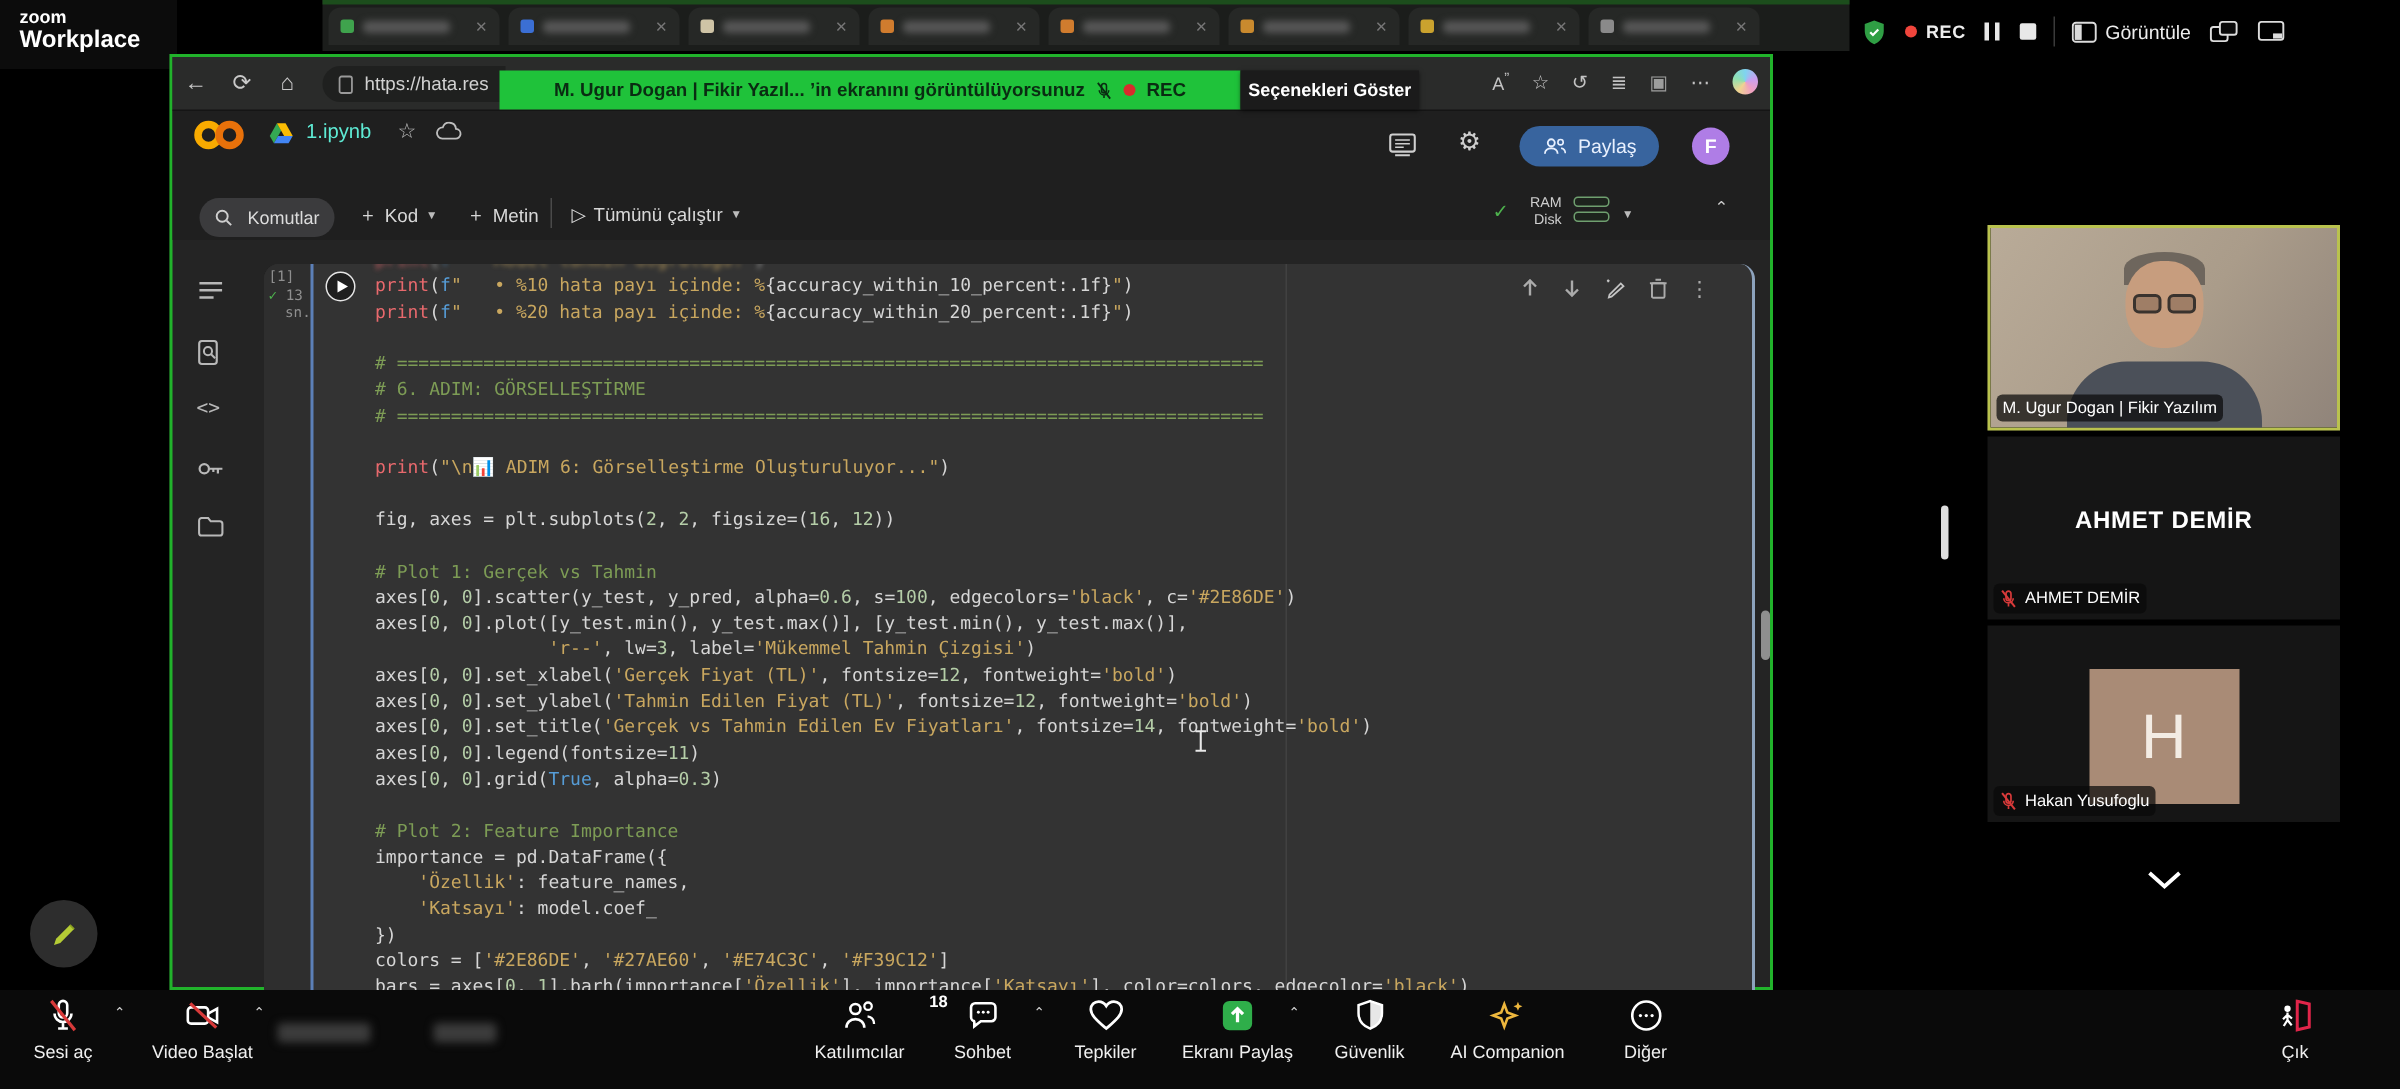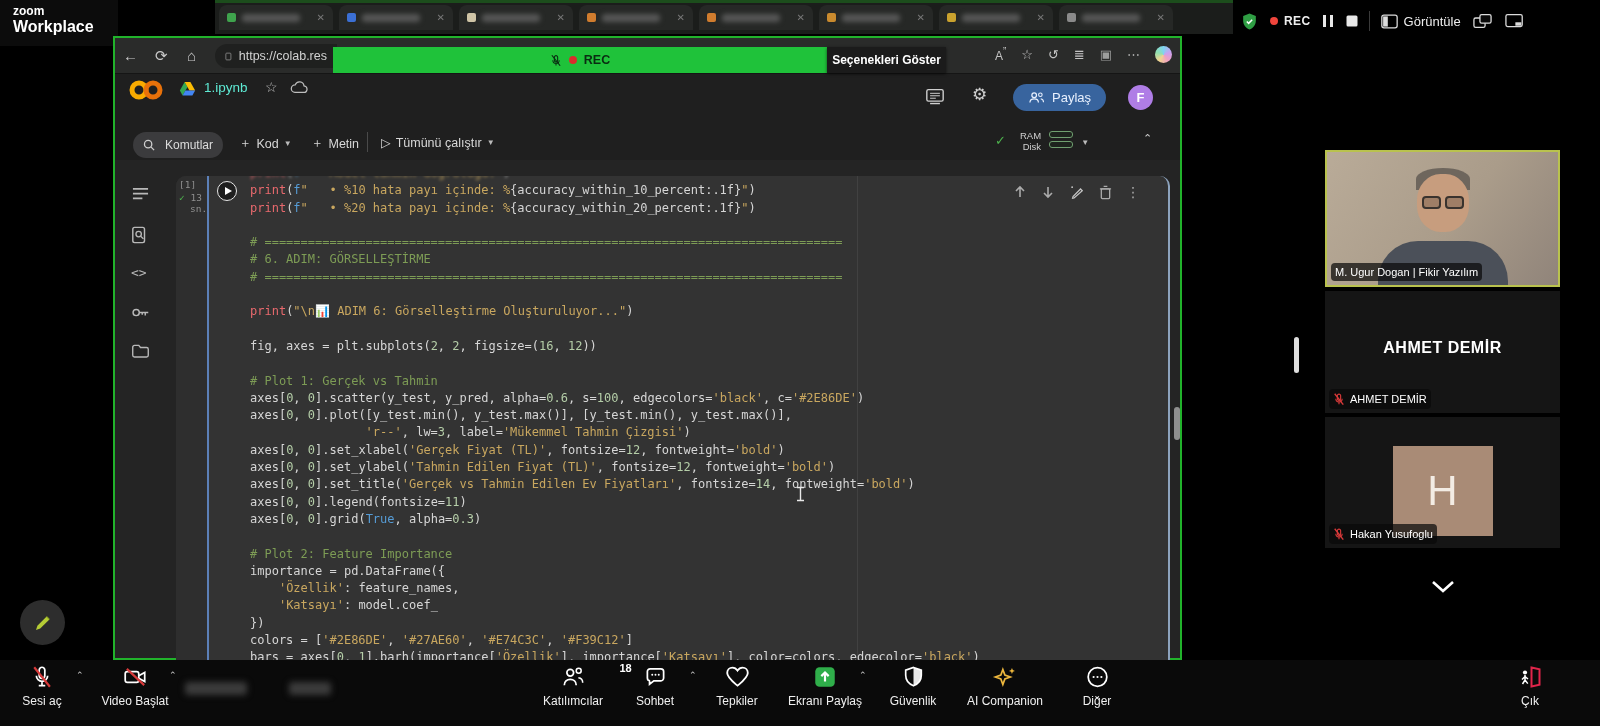--- a/index.html
+++ b/index.html
@@ -212,21 +212,21 @@
   <div class="abs share">
 
     <div class="bnav">
       <span class="navic" style="left:8px;">←</span>
       <span class="navic" style="left:40px;">⟳</span>
       <span class="navic" style="left:72px;">⌂</span>
       <div class="urlpill">
         <svg width="11" height="13" viewBox="0 0 12 14">
             <rect x="1.5" y="1" width="9" height="12" rx="1.5" stroke="#9a9a9a" stroke-width="1.3" fill="none"></rect>
           </svg>
-        <span class="urltext">https://colab.res</span>
+        <span class="urltext">https://hata.res</span>
       </div>
       <div class="bnav-right">
         <span style="font-size:12px;">A<sup>”</sup></span>
         <span>☆</span>
         <span>↺</span>
         <span>≣</span>
         <span style="opacity:.75;">▣</span>
         <span>⋯</span>
         <span class="copilot"></span>
       </div>
@@ -362,20 +362,21 @@
             </svg>
           </span>
         <span style="font-size:14px;letter-spacing:0;">⋮</span>
       </div>
     </div>
 
     <div class="pg-scroll"></div>
   </div>
 
   <div class="abs banner">
+    <span>M. Ugur Dogan | Fikir Yazıl... ’in ekranını görüntülüyorsunuz</span>
     <svg width="12" height="13" viewBox="0 0 16 17">
         <path d="M8 2a2.2 2.2 0 0 1 2.2 2.2v4a2.2 2.2 0 0 1-4.4 0v-4A2.2 2.2 0 0 1 8 2z" stroke="#0a2c12" stroke-width="1.4" fill="none"></path>
         <path d="M3.8 8a4.2 4.2 0 0 0 8.4 0M8 12.4V15" stroke="#0a2c12" stroke-width="1.4" fill="none"></path>
         <path d="M2.5 1.5l11 14" stroke="#0a2c12" stroke-width="1.6"></path>
       </svg>
     <span class="dot"></span>
     <span>REC</span>
   </div>
   <div class="abs optbtn">Seçenekleri Göster</div>
 

